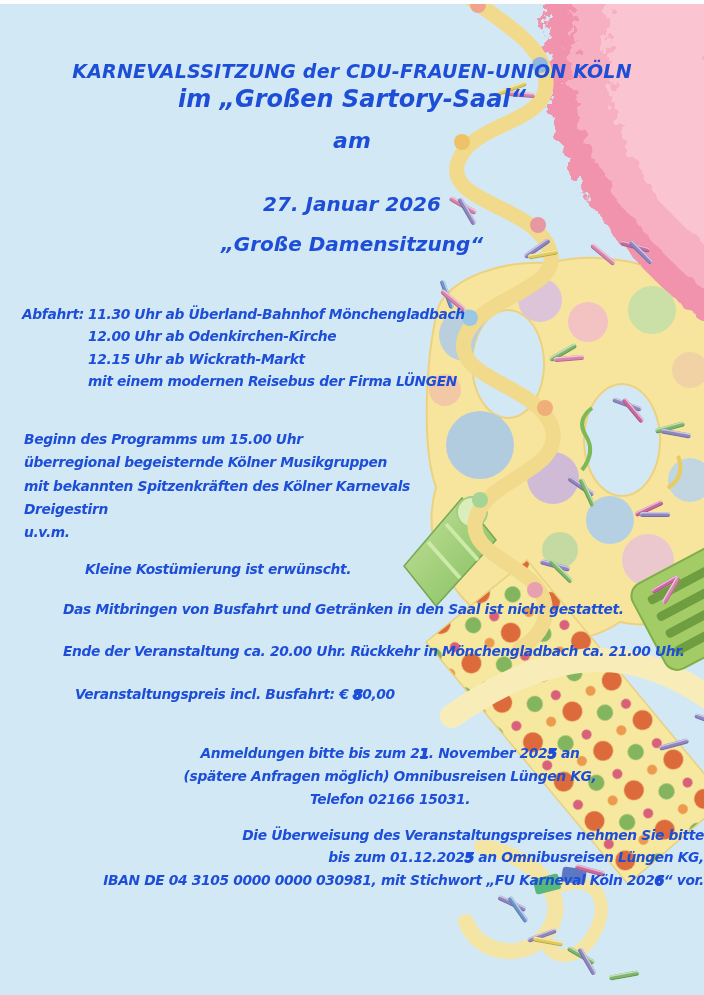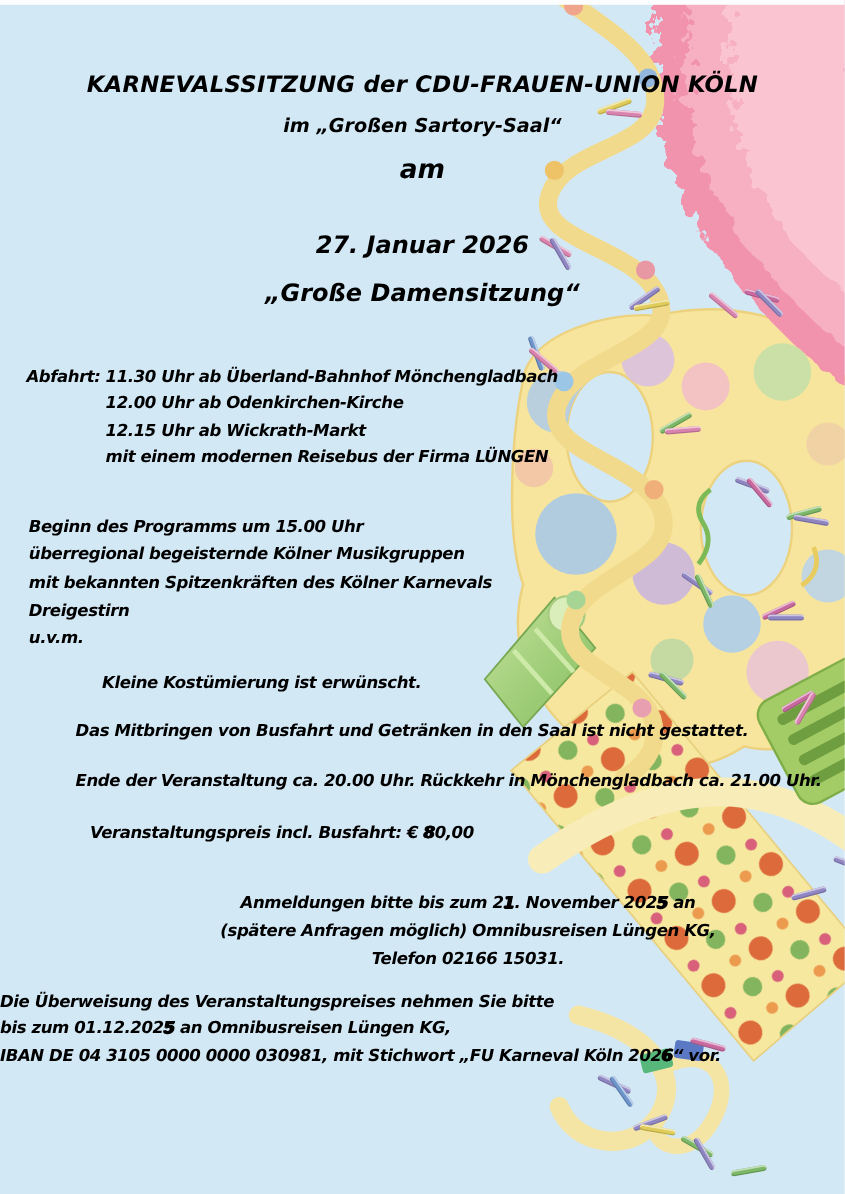--- a/index.html
+++ b/index.html
@@ -1,46 +1,46 @@
 <!DOCTYPE html>
 <html><head>
 <meta charset="utf-8">
 <style>
   html,body{margin:0;padding:0;background:#ffffff;}
   .flyer{
     position:relative;width:704px;height:995px;overflow:hidden;
     background:#d3e8f5;
     font-family:"DejaVu Sans","Liberation Sans",sans-serif;
-    font-style:italic;font-weight:bold;color:#000000;
+    font-style:italic;font-weight:bold;color:#1d4ed8;
   }
   .edge-top{position:absolute;top:0;left:0;right:0;height:4px;background:#fbfdfe;z-index:3;}
   .deco-svg{position:absolute;top:0;left:0;z-index:0;}
   .confetti-layer{position:absolute;top:0;left:0;width:704px;height:995px;z-index:0;}
   .cf{position:absolute;width:30px;height:5px;border-radius:2.5px;
       box-shadow:inset 0 1.5px 0 rgba(255,255,255,.55), inset 0 -1px 0 rgba(0,0,0,.18);}
   .textlayer{position:absolute;top:0;left:0;width:704px;height:995px;z-index:1;}
 
   .header{position:absolute;top:60px;left:0;width:100%;text-align:center;}
   .title{font-size:19px;letter-spacing:.2px;margin:0;}
-  .venue{font-size:16px;margin-top:13px;}
+  .venue{font-size:24px;margin-top:3px;}
   .am{font-size:22px;margin-top:15px;}
 
   .dateblock{position:absolute;top:184px;left:0;width:100%;text-align:center;font-size:20px;line-height:40px;}
 
   .body-text{font-size:13.8px;letter-spacing:-.35px;}
   .departures{position:absolute;top:303px;left:22px;line-height:22.3px;}
   .dep-row{position:relative;padding-left:66px;}
   .dep-label{position:absolute;left:0;top:0;}
   .program{position:absolute;top:428px;left:0;width:100%;line-height:23.3px;padding-left:24px;}
   .note-1{position:absolute;top:561px;left:85px;}
   .note-2{position:absolute;top:601px;left:63px;}
   .note-3{position:absolute;top:643px;left:63px;}
   .price-line{position:absolute;top:686px;left:75px;}
   .registration{position:absolute;top:742px;left:38px;width:704px;text-align:center;line-height:22.8px;}
-  .payment{position:absolute;top:824px;left:0;width:100%;text-align:left;line-height:22.4px;}
+  .payment{position:absolute;top:824px;left:0;width:100%;text-align:right;line-height:22.4px;}
   .ov{text-shadow:.7px 0 currentColor,-.7px 0 currentColor,0 .5px currentColor;}
 </style>
 </head>
 <body>
 
 <div class="flyer">
   <div class="edge-top"></div>
 
   <svg class="deco-svg" width="704" height="995" viewBox="0 0 704 995">
     <defs>

